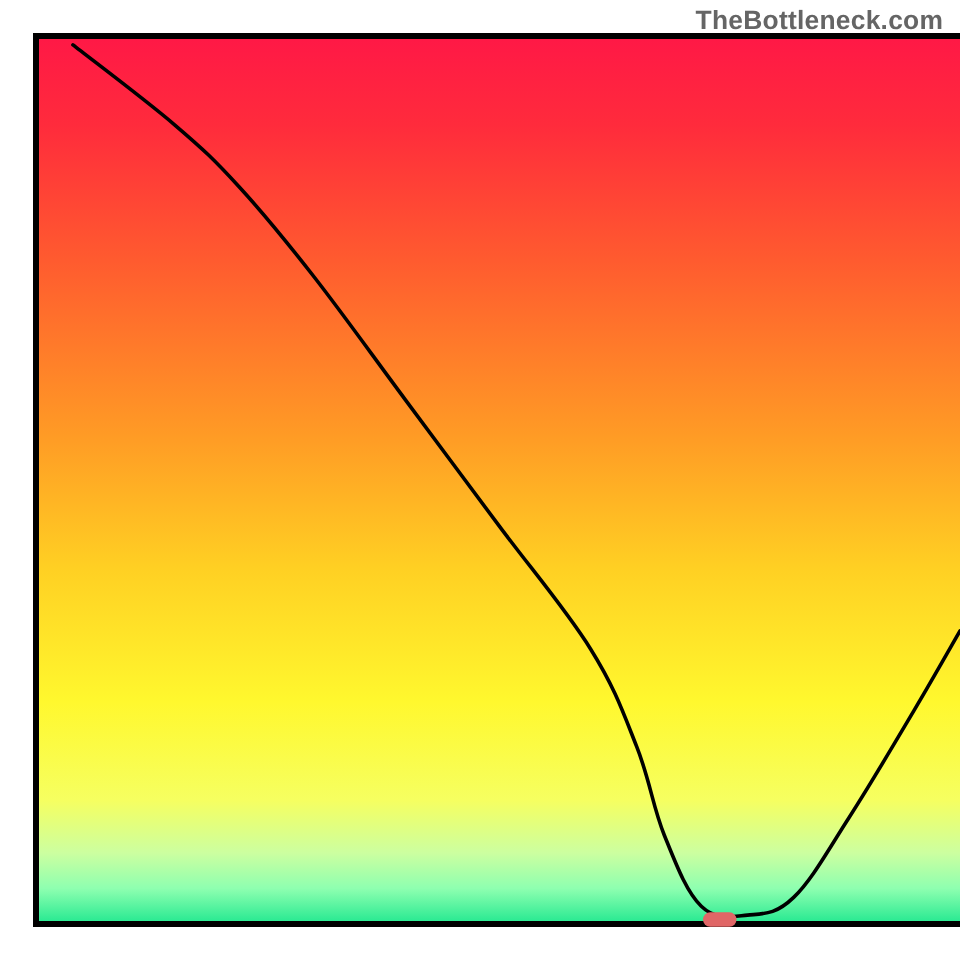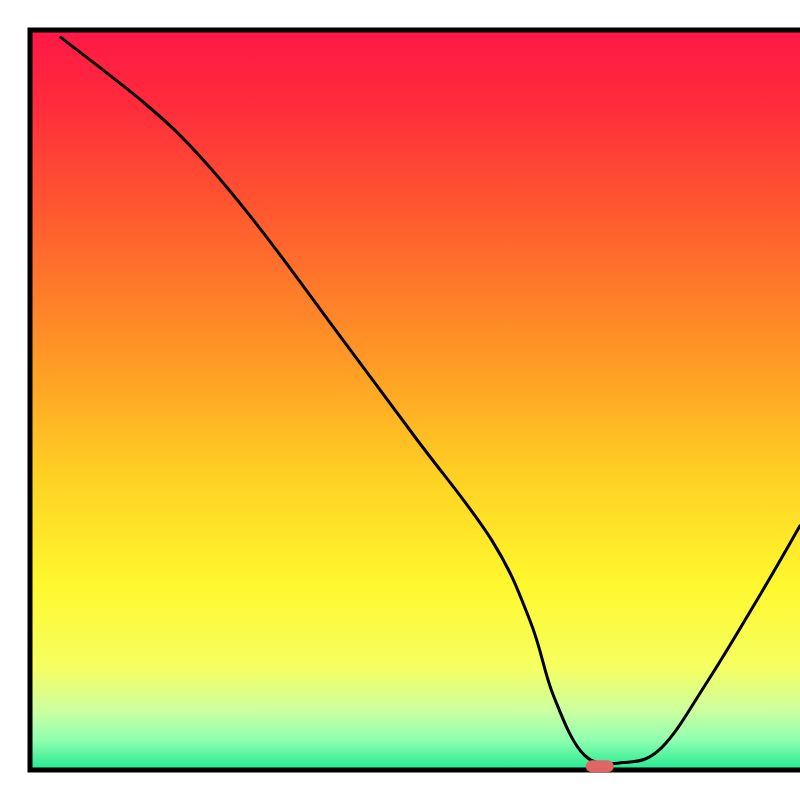--- a/index.html
+++ b/index.html
@@ -22,20 +22,21 @@
     font-weight: bold;
     z-index: 10;
     letter-spacing: 0.2px;
   }
   svg { display: block; }
 </style>
 </head>
 <body>
 
 <div class="wrap">
+  <div class="watermark">TheBottleneck.com</div>
   <svg id="chart-svg" width="800" height="800" viewBox="0 0 800 800">
       <defs>
         <linearGradient id="bg-grad" x1="0" y1="0" x2="0" y2="1">
           <stop offset="0%" stop-color="#ff1846"></stop>
           <stop offset="10%" stop-color="#ff2b3c"></stop>
           <stop offset="25%" stop-color="#ff5a2f"></stop>
           <stop offset="45%" stop-color="#ff9b25"></stop>
           <stop offset="60%" stop-color="#ffd023"></stop>
           <stop offset="75%" stop-color="#fff82e"></stop>
           <stop offset="86%" stop-color="#f6ff60"></stop>

